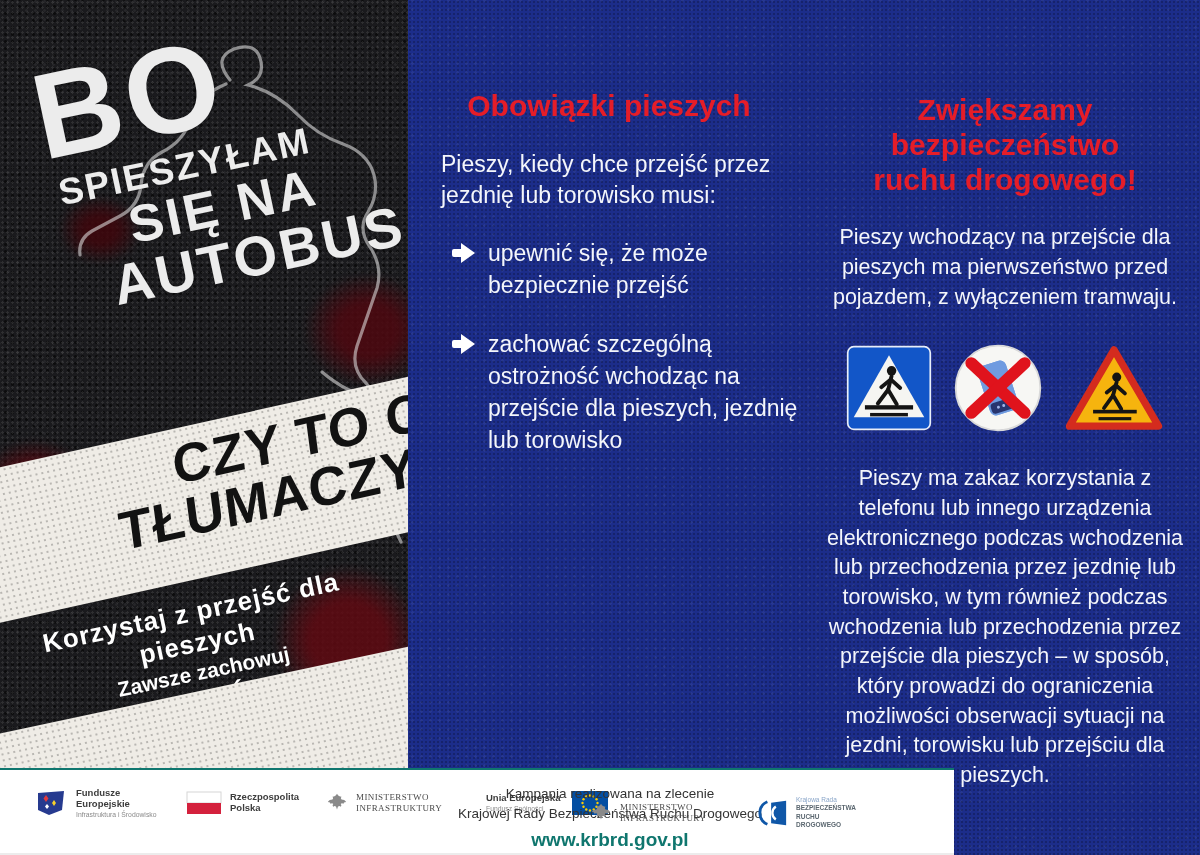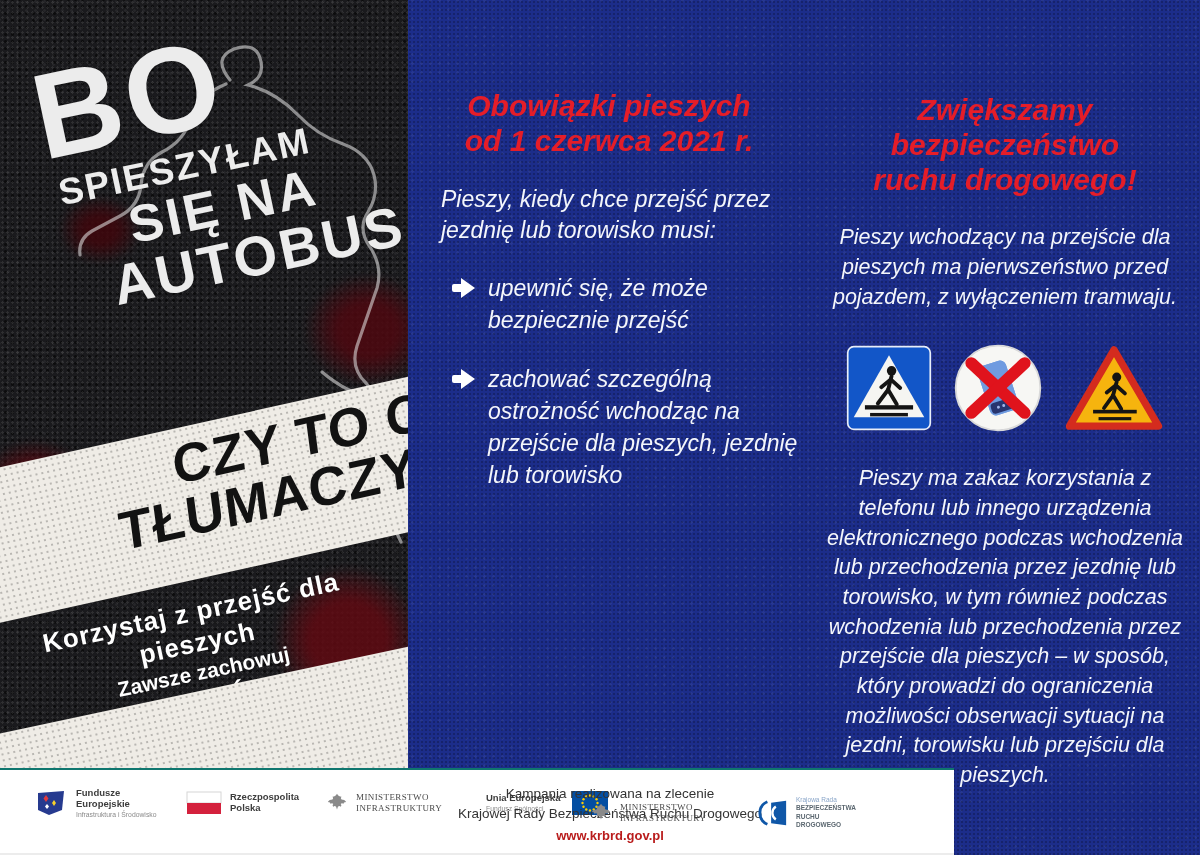--- a/index.html
+++ b/index.html
@@ -43,21 +43,21 @@
   .q1{margin-left:208px;}
   .q2{margin-left:146px;}
   .stripe2{left:-40px;top:742px;width:660px;height:210px;transform:rotate(-12deg);
       transform-origin:left top;}
   .advice{position:absolute;left:0;top:596px;width:408px;transform:rotate(-12deg);
       color:#fff;text-align:center;font-weight:700;text-shadow:0 0 2px rgba(0,0,0,.5);}
   .a1{font-size:26px;letter-spacing:1px;}
   .a2{font-size:21px;margin-top:2px;}
   .a3{font-size:29px;letter-spacing:1px;margin-top:2px;}
   
-  .col{position:absolute;top:0;height:768px;color:#f4f6fb;z-index:1;font-style:italic;}
+  .col{position:absolute;top:0;height:768px;color:#f4f6fb;z-index:1;}
   .col-mid{left:408px;width:402px;}
   .col-right{left:810px;width:390px;}
   .col-title{color:#e51d28;font-weight:700;font-size:30px;line-height:1.17;
       text-align:center;margin-top:88px;}
   .col-right .col-title{margin-top:92px;}
   .intro{font-size:23px;line-height:1.35;text-align:left;max-width:336px;
       margin:26px auto 0;}
   .bullets{margin:6px 0 0 44px;}
   .bullet{display:flex;align-items:flex-start;margin-top:26px;}
   .arrow{flex:0 0 36px;position:relative;height:20px;margin-top:6px;}
@@ -76,21 +76,21 @@
   .footer{position:absolute;left:0;top:768px;width:954px;height:87px;background:#fff;
       border-top:2px solid #0f766e;box-shadow:inset 0 -4px 0 #ececec;z-index:3;}
   .logos-left{position:absolute;left:34px;top:18px;display:flex;align-items:center;gap:26px;}
   .logo-item{display:flex;align-items:center;gap:8px;}
   .logo-title{font-size:9.5px;font-weight:700;color:#3d3d3d;line-height:1.15;width:84px;}
   .logo-sub{font-size:6.8px;font-weight:400;color:#8a8a8a;margin-top:1px;}
   .ministry-text{font-family:"Liberation Serif",serif;font-size:9px;letter-spacing:.4px;
       color:#4a4a4a;line-height:1.25;width:104px;}
   .center-note{position:absolute;left:420px;top:14px;width:380px;text-align:center;
       color:#333;font-size:13.5px;line-height:1.5;}
-  .center-link{display:block;color:#b91c1c;font-weight:700;font-size:13px;
+  .center-link{display:block;color:#0f766e;font-weight:700;font-size:19px;
       text-decoration:none;margin-top:1px;}
   .logos-right{position:absolute;right:88px;top:26px;display:flex;align-items:center;gap:34px;}
   .krbrd-text{font-size:6.5px;line-height:1.3;color:#5b6770;font-weight:700;width:70px;}
   .krbrd-l1{color:#8aa6c9;font-weight:400;}
 </style>
 </head>
 <body>
 
 <div class="poster">
 
@@ -129,21 +129,20 @@
       <div class="a2">Zawsze zachowuj</div>
       <div class="a3">SZCZEGÓLNĄ OSTROŻNOŚĆ</div>
     </div>
 
     <div class="stripe stripe2"></div>
   </div>
 
   <div class="col col-mid">
     <div class="col-title">
       <div>Obowiązki pieszych</div>
-      <div>od 1 czerwca 2021 r.</div>
     </div>
     <div class="intro">Pieszy, kiedy chce przejść przez jezdnię lub torowisko musi:</div>
     <div class="bullets">
       <div class="bullet">
         <span class="arrow"></span>
         <span class="bullet-text">upewnić się, że może bezpiecznie przejść</span>
       </div>
       <div class="bullet">
         <span class="arrow"></span>
         <span class="bullet-text">zachować szczególną ostrożność wchodząc na przejście dla pieszych, jezdnię lub torowisko</span>

